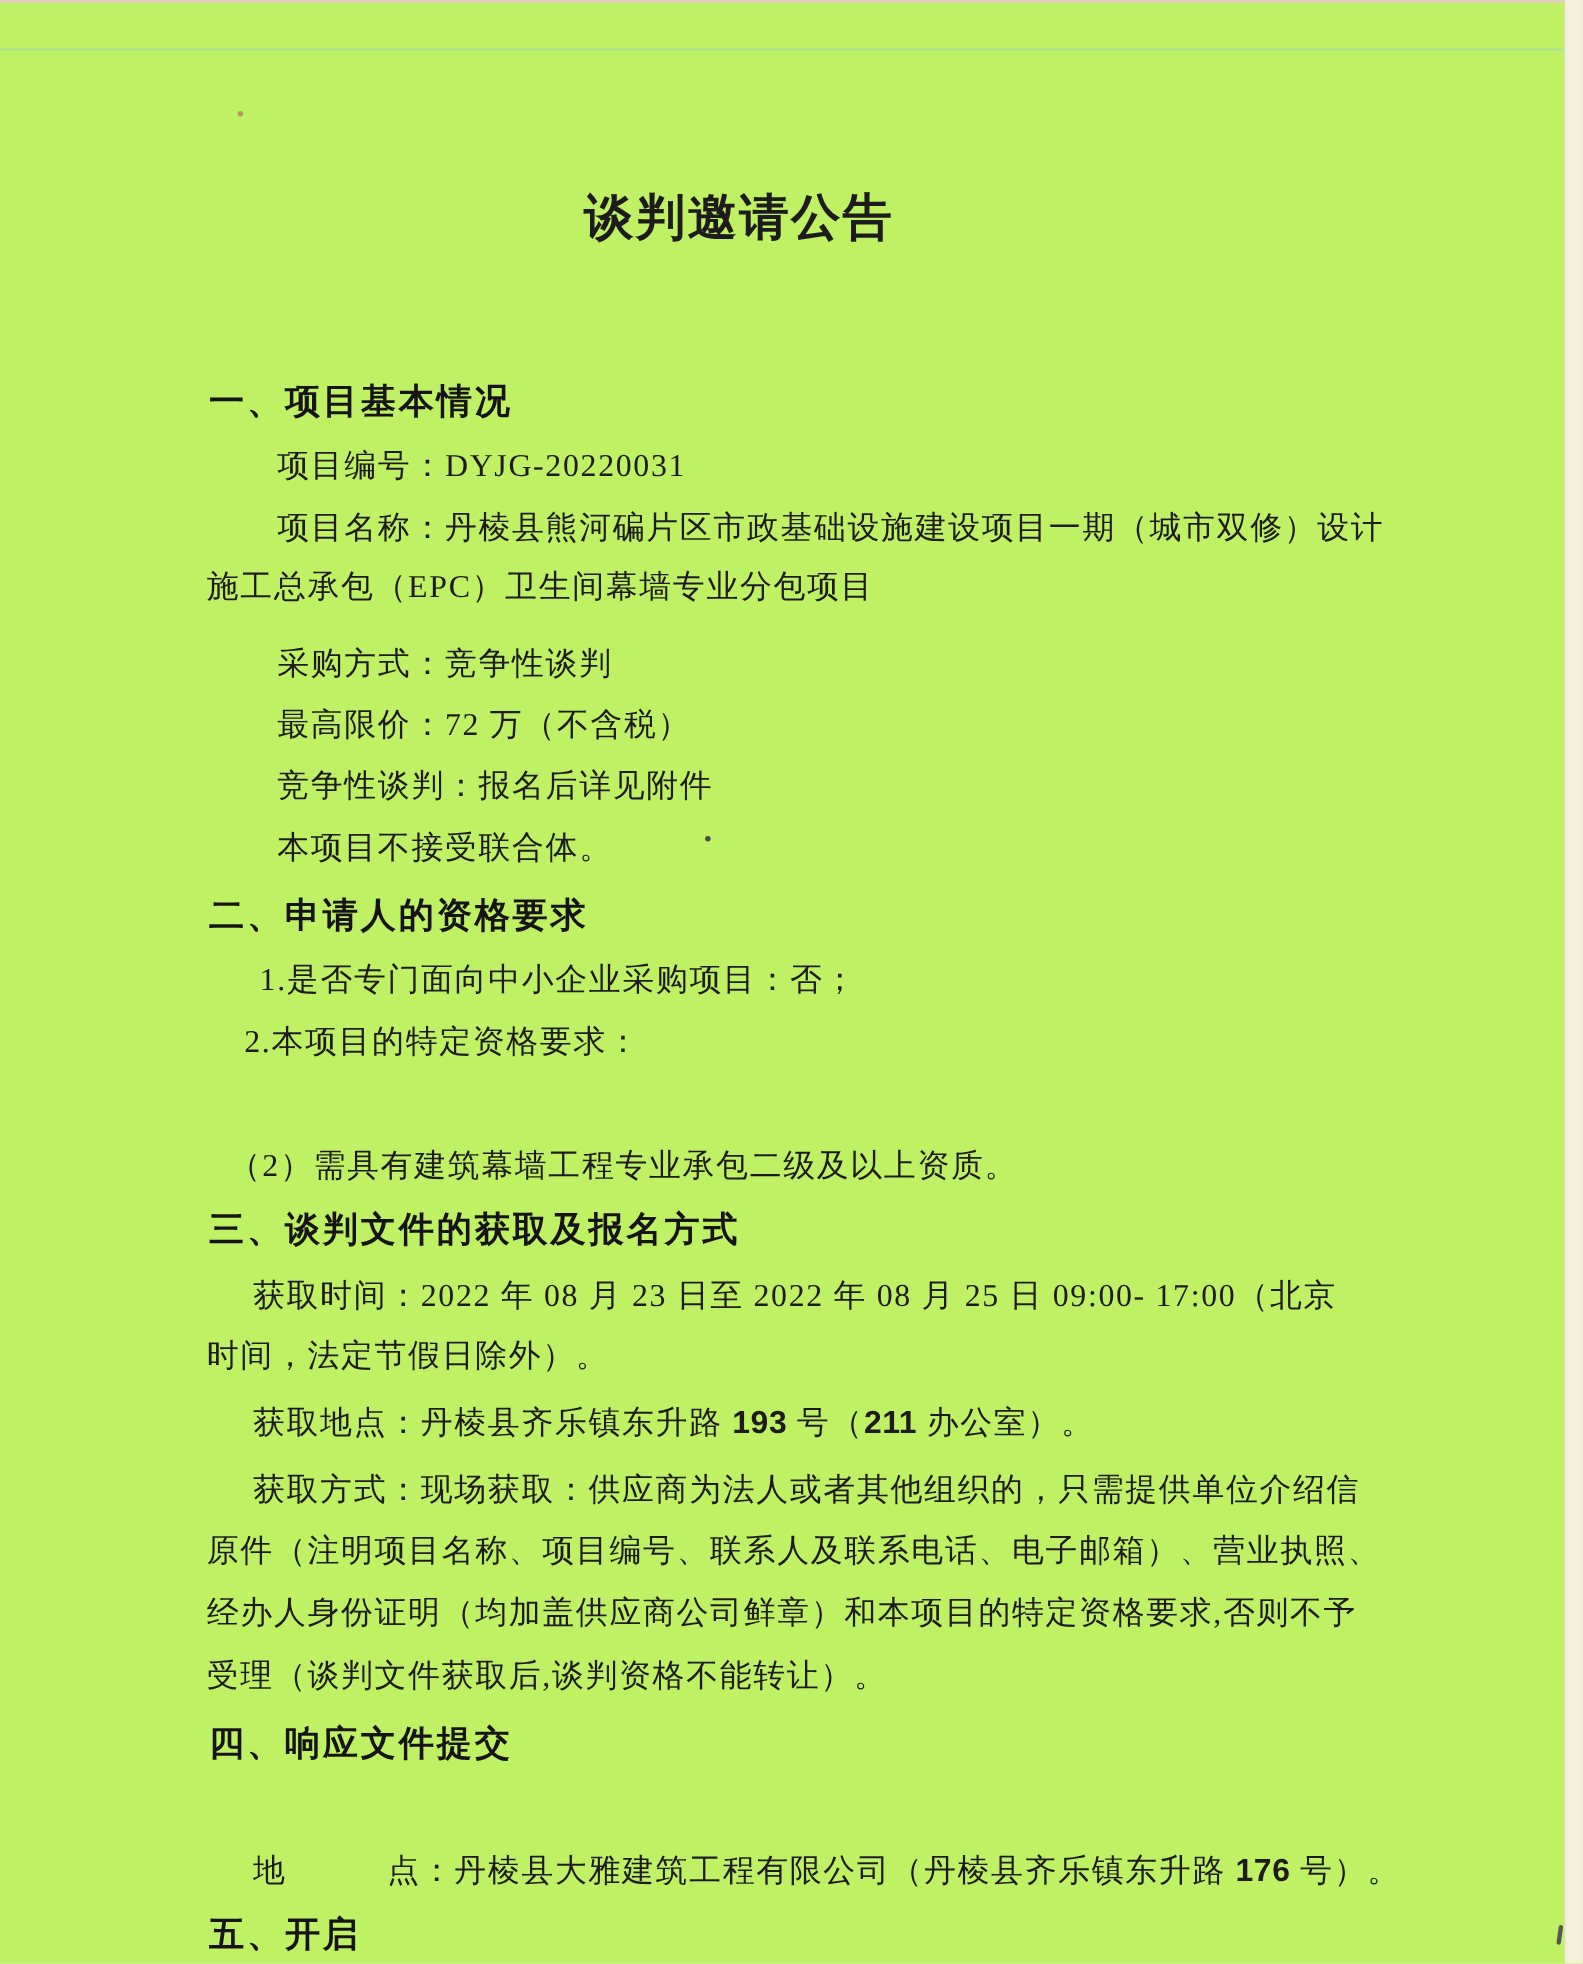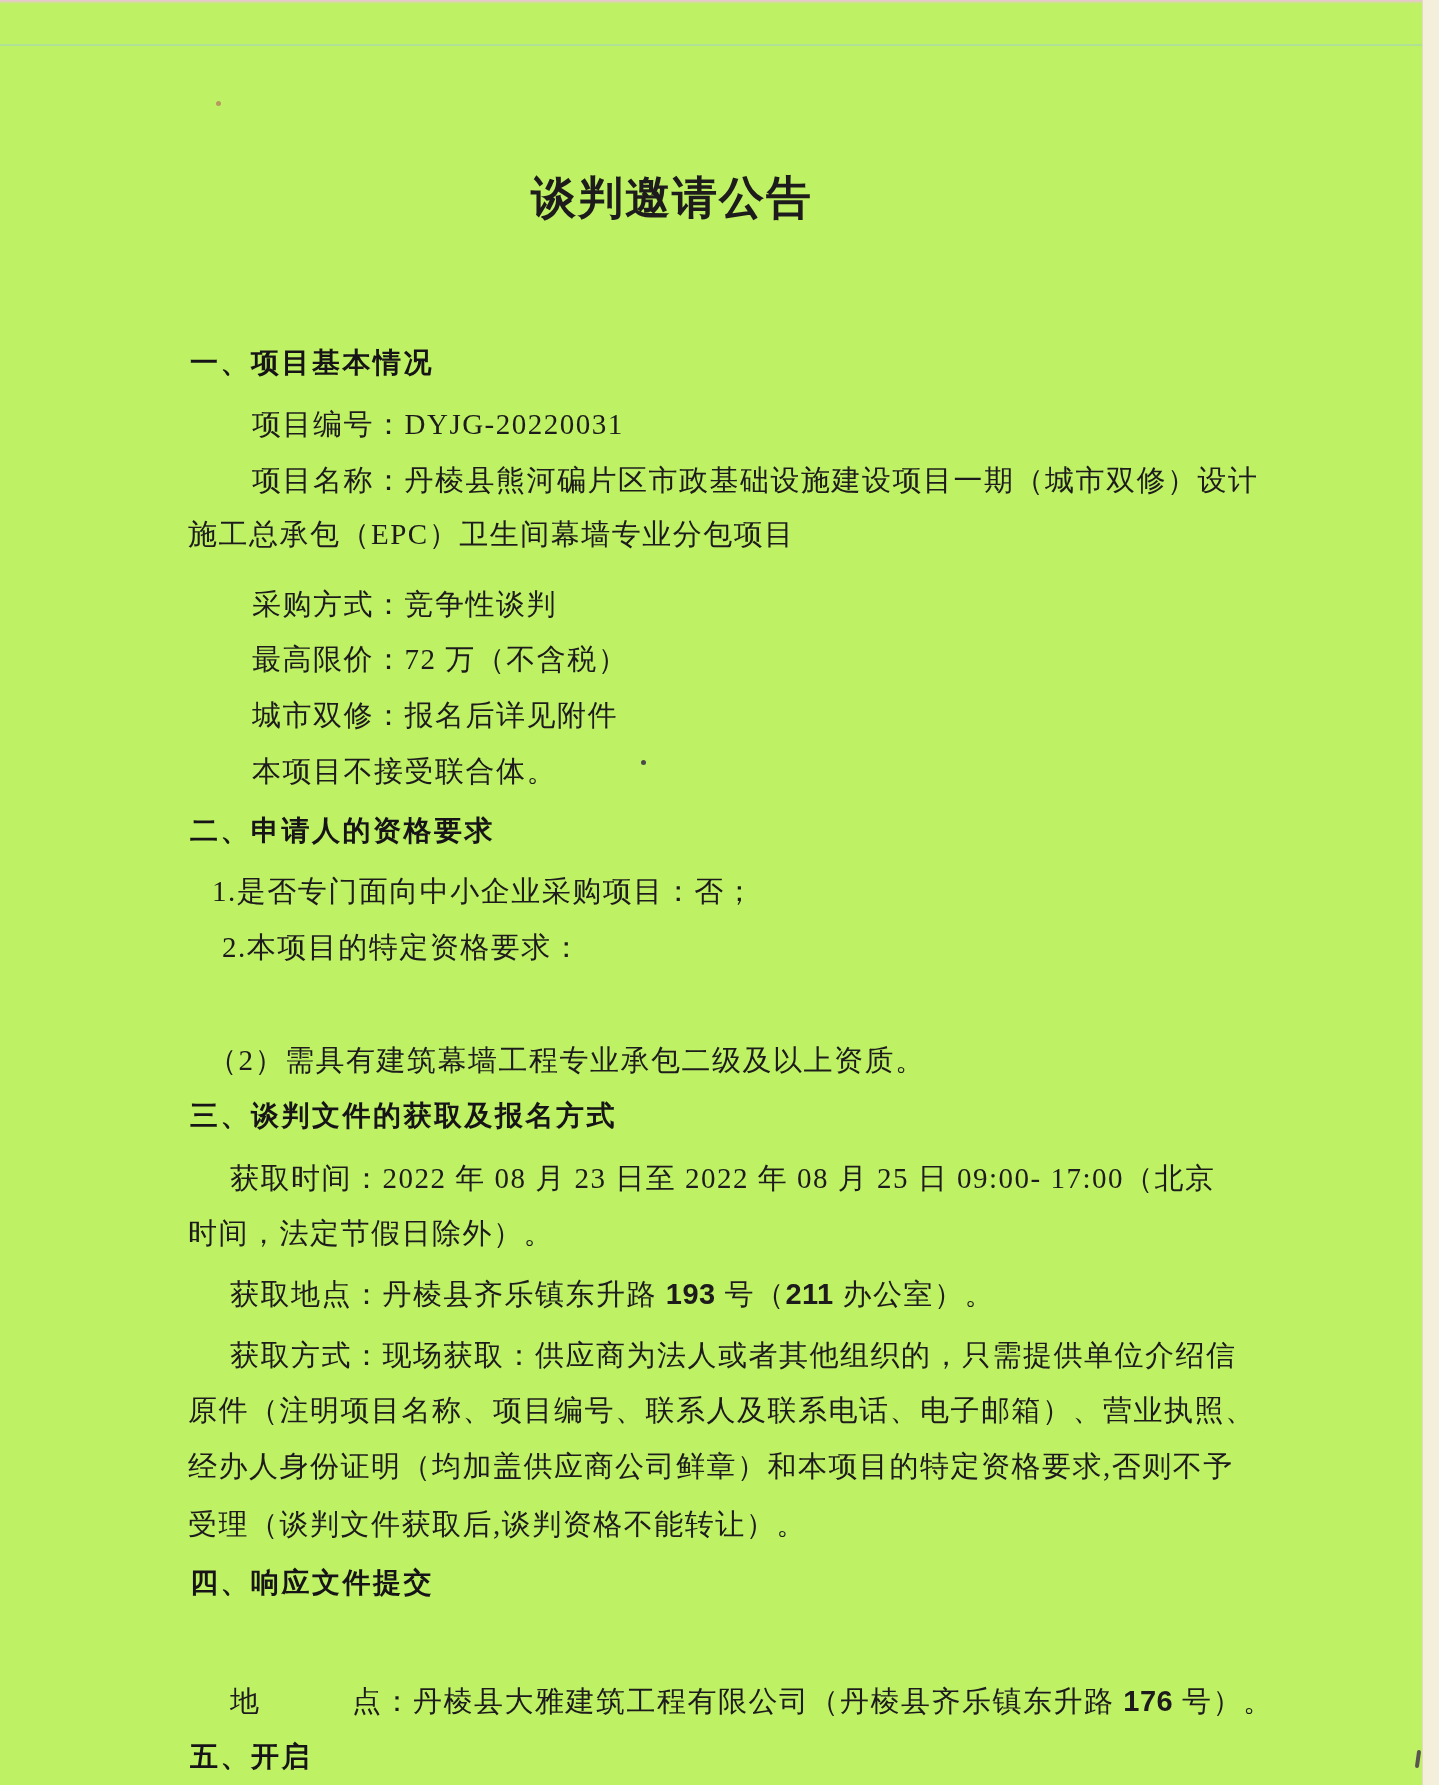--- a/index.html
+++ b/index.html
@@ -43,23 +43,23 @@
     font-family: "Liberation Serif", "DejaVu Serif", serif;
     white-space: pre;
   }
   .line {
     position: absolute; margin: 0;
     font-size: 29px; line-height: 33px;
     letter-spacing: 1.5px;
     white-space: pre;
   }
   .heading {
-    font-family: Liberation Mono, monospace;
+    font-family: Liberation Serif, serif;
     font-weight: bold;
-    font-size: 28px;
+    font-size: 32px;
     letter-spacing: 2.5px;
     color: #161416;
   }
   .body { font-family: "Liberation Serif", "DejaVu Serif", serif; }
   .num {
     font-family: Liberation Sans, sans-serif;
     font-weight: bold; font-style: normal;
     letter-spacing: 0.5px;
   }
 </style>
@@ -76,25 +76,25 @@
   <div class="edge-mark"></div>
 
   <h1 class="title">谈判邀请公告</h1>
 
   <p class="line heading" style="left:190px; top:348px;">一、项目基本情况</p>
   <p class="line body" style="left:252px; top:408px;">项目编号：DYJG-20220031</p>
   <p class="line body" style="left:252px; top:464px;">项目名称：丹棱县熊河碥片区市政基础设施建设项目一期（城市双修）设计</p>
   <p class="line body" style="left:188px; top:518px;">施工总承包（EPC）卫生间幕墙专业分包项目</p>
   <p class="line body" style="left:252px; top:588px;">采购方式：竞争性谈判</p>
   <p class="line body" style="left:252px; top:643px;">最高限价：72 万（不含税）</p>
-  <p class="line body" style="left:252px; top:699px;">城市双修：报名后详见附件</p>
+  <p class="line body" style="left:252px; top:699px;">竞争性谈判：报名后详见附件</p>
   <p class="line body" style="left:252px; top:755px;">本项目不接受联合体。</p>
 
   <p class="line heading" style="left:190px; top:816px;text-align:center;">二、申请人的资格要求</p>
-  <p class="line body" style="left:212px; top:875px;">1.是否专门面向中小企业采购项目：否；</p>
+  <p class="line body" style="left:236px; top:875px;">1.是否专门面向中小企业采购项目：否；</p>
   <p class="line body" style="left:222px; top:931px;">2.本项目的特定资格要求：</p>
   <p class="line body" style="left:208px; top:1044px;">（2）需具有建筑幕墙工程专业承包二级及以上资质。</p>
 
   <p class="line heading" style="left:190px; top:1101px;">三、谈判文件的获取及报名方式</p>
   <p class="line body" style="left:230px; top:1162px;">获取时间：2022 年 08 月 23 日至 2022 年 08 月 25 日 09:00- 17:00（北京</p>
   <p class="line body" style="left:188px; top:1217px;">时间，法定节假日除外）。</p>
   <p class="line body" style="left:230px; top:1278px;"><span>获取地点：丹棱县齐乐镇东升路 </span><i class="num">193</i><span> 号（</span><i class="num">211</i><span> 办公室）。</span></p>
   <p class="line body" style="left:188px; top:1394px;">原件（注明项目名称、项目编号、联系人及联系电话、电子邮箱）、营业执照、</p>
   <p class="line body" style="left:230px; top:1339px;">获取方式：现场获取：供应商为法人或者其他组织的，只需提供单位介绍信</p>
   <p class="line body" style="left:188px; top:1450px;">经办人身份证明（均加盖供应商公司鲜章）和本项目的特定资格要求,否则不予</p>

